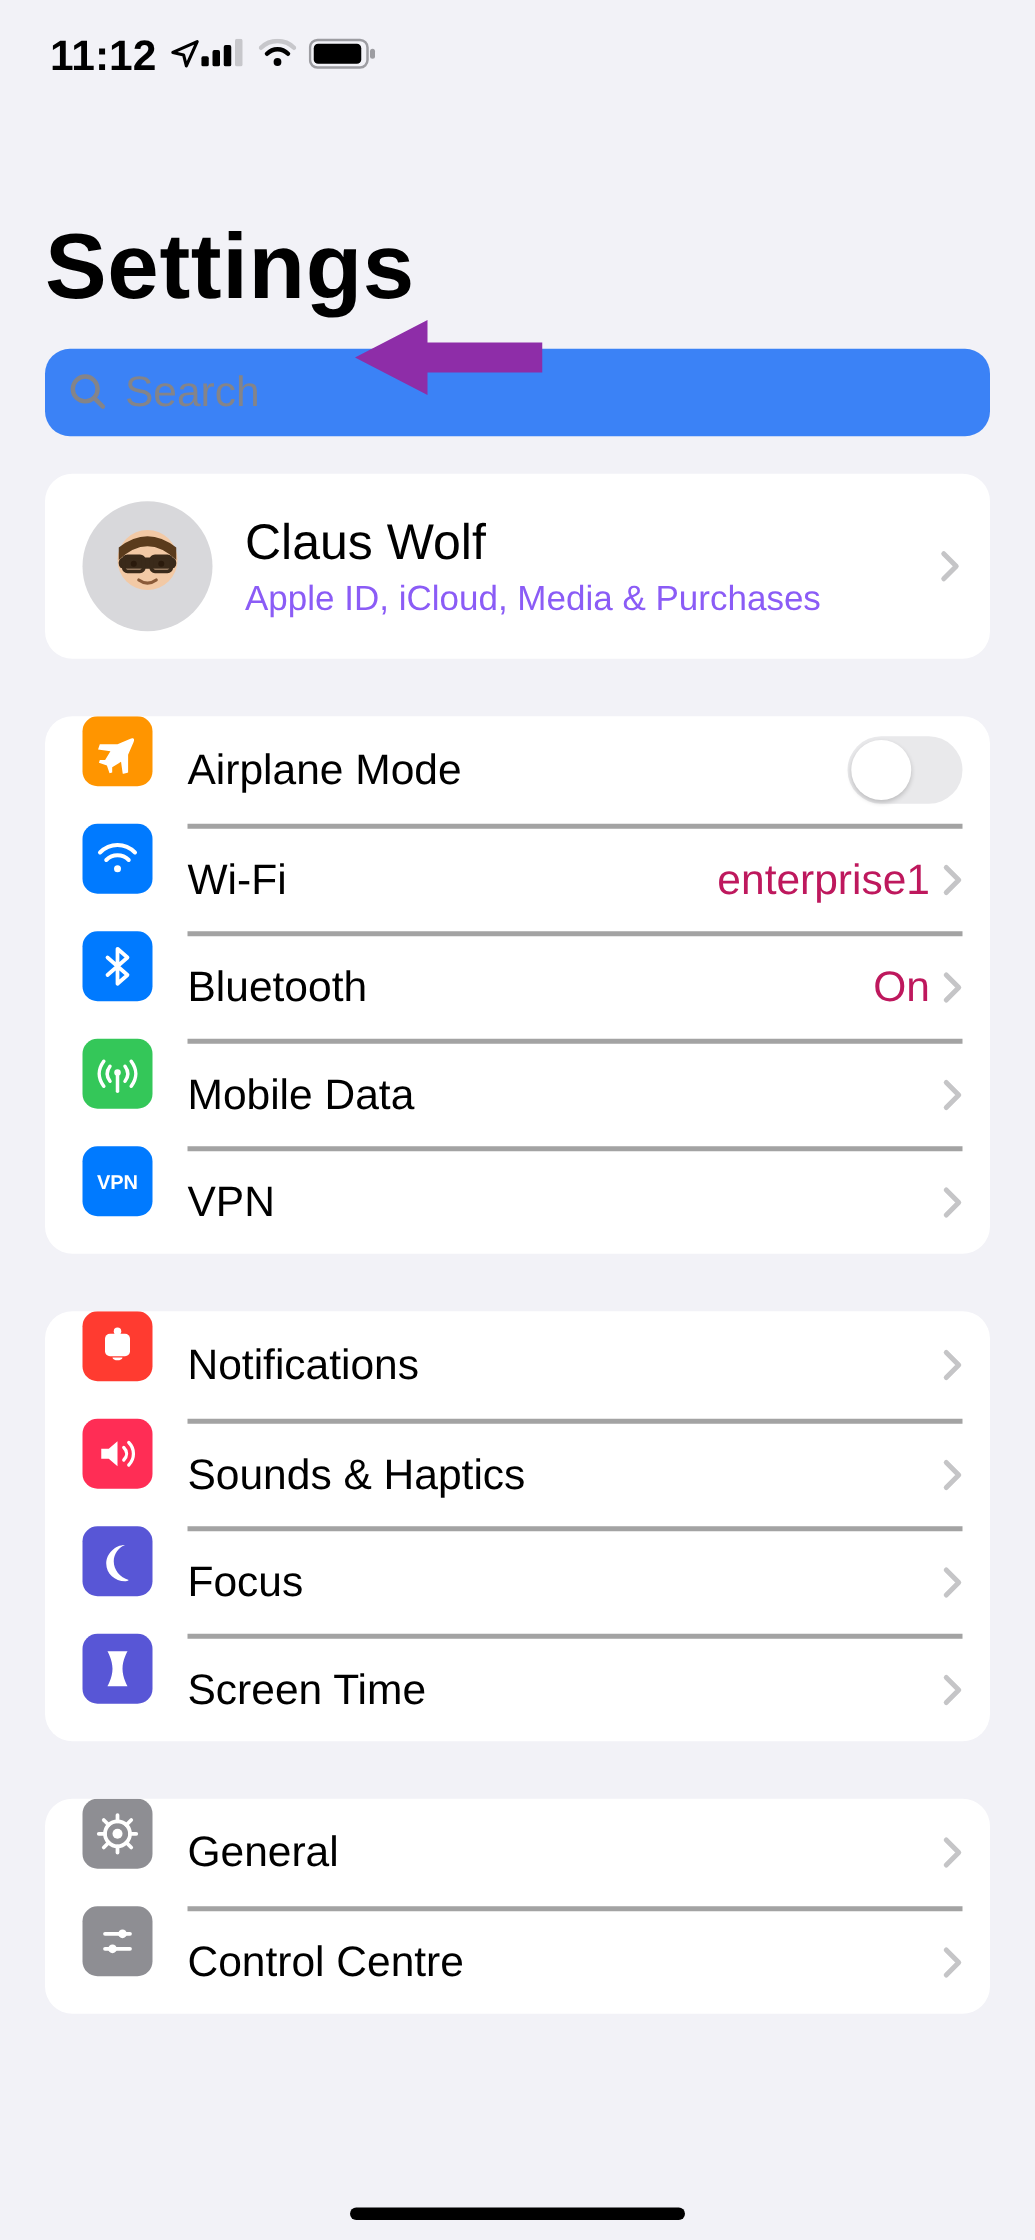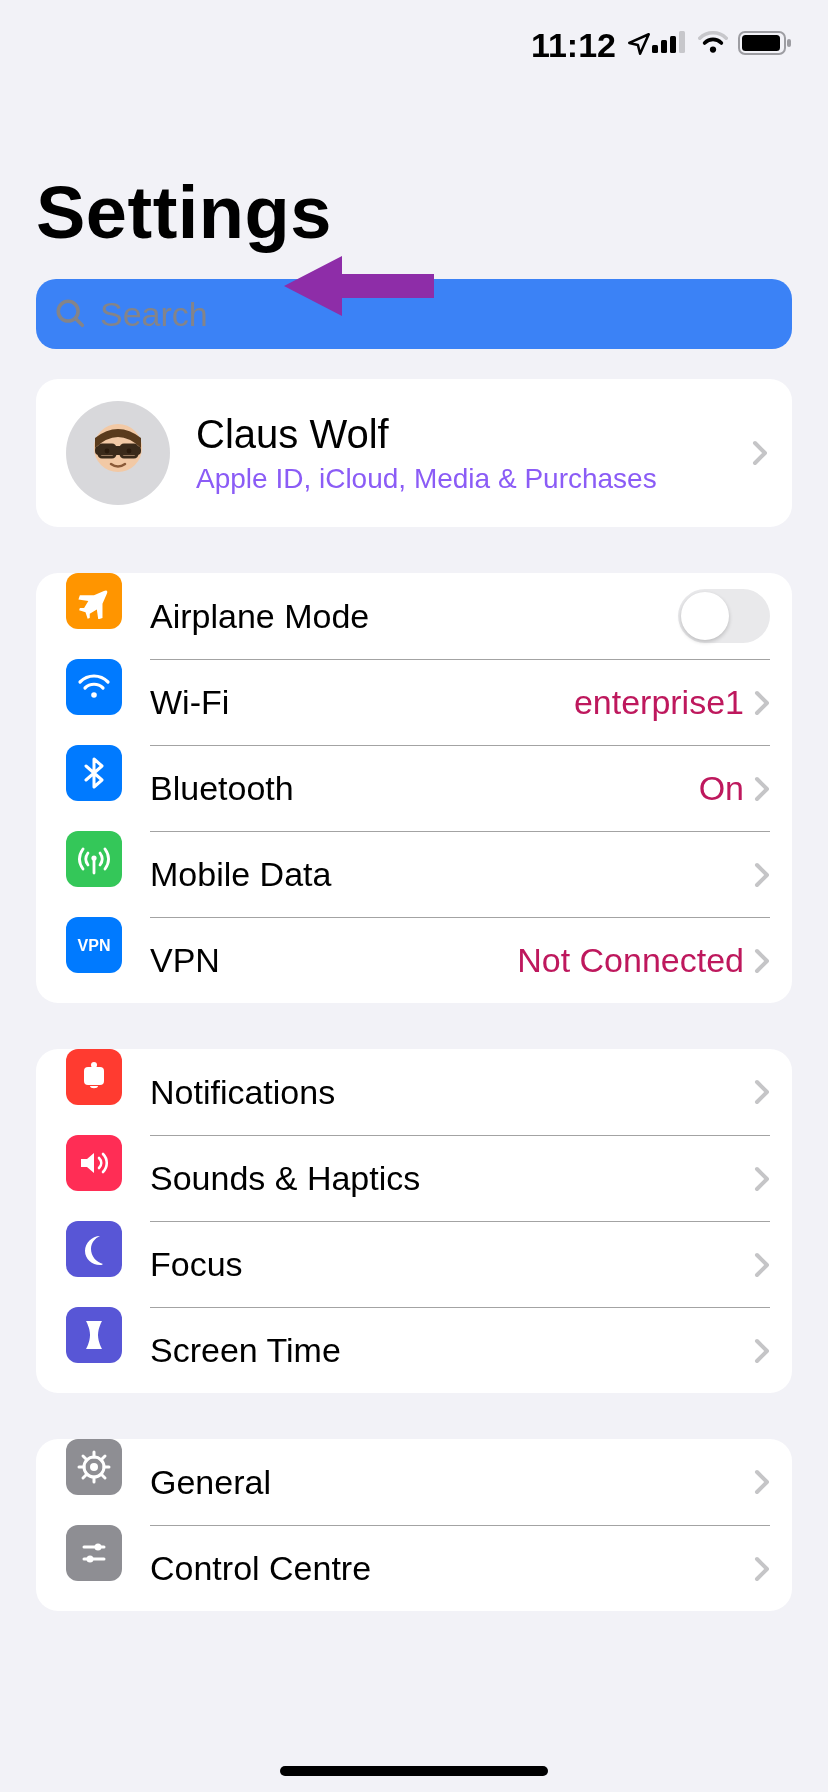--- a/index.html
+++ b/index.html
@@ -16,21 +16,21 @@
     color: #000;
     overflow: hidden;
     position: relative;
   }
 
   
   .status-bar {
     height: 90px;
     display: flex;
     align-items: center;
-    justify-content: flex-end;
+    justify-content: flex-start;
     padding: 0 36px 0 40px;
   }
   .status-left {
     display: flex;
     align-items: center;
     gap: 10px;
     font-size: 34px;
     font-weight: 600;
   }
   .status-right {
@@ -118,21 +118,21 @@
   .row {
     display: flex;
     padding: 0 22px 0 30px;
     min-height: 86px;
   }
   .row-inner {
     flex: 1;
     display: flex;
     align-items: center;
     min-height: 86px;
-    border-top: 1px solid #a3a3a3;
+    border-top: 4px solid #a3a3a3;
     padding: 16px 0;
   }
   .row:first-child .row-inner {
     border-top: none;
   }
   .icon-box {
     width: 56px;
     height: 56px;
     border-radius: 12px;
     display: flex;
@@ -323,21 +323,20 @@
         </div>
       </div>
       <div class="row">
         <div class="icon-box" style="background: rgb(0, 122, 255);">
           <svg width="42" height="20" viewBox="0 0 42 20">
             <text x="21" y="16" text-anchor="middle" fill="#fff" font-family="-apple-system,Helvetica" font-size="16" font-weight="700">VPN</text>
           </svg>
         </div>
         <div class="row-inner">
           <div class="row-label">VPN</div>
-          <div class="row-value">Not Connected</div>
           <svg class="chevron" width="16" height="26" viewBox="0 0 16 26" fill="none" stroke="#c5c5c7" stroke-width="4" stroke-linecap="round" stroke-linejoin="round">
             <polyline points="3,3 13,13 3,23"></polyline>
           </svg>
         </div>
       </div>
     </div>
     <div class="group">
       <div class="row">
         <div class="icon-box" style="background: rgb(255, 59, 48);">
           <svg width="36" height="36" viewBox="0 0 36 36" fill="#fff">

